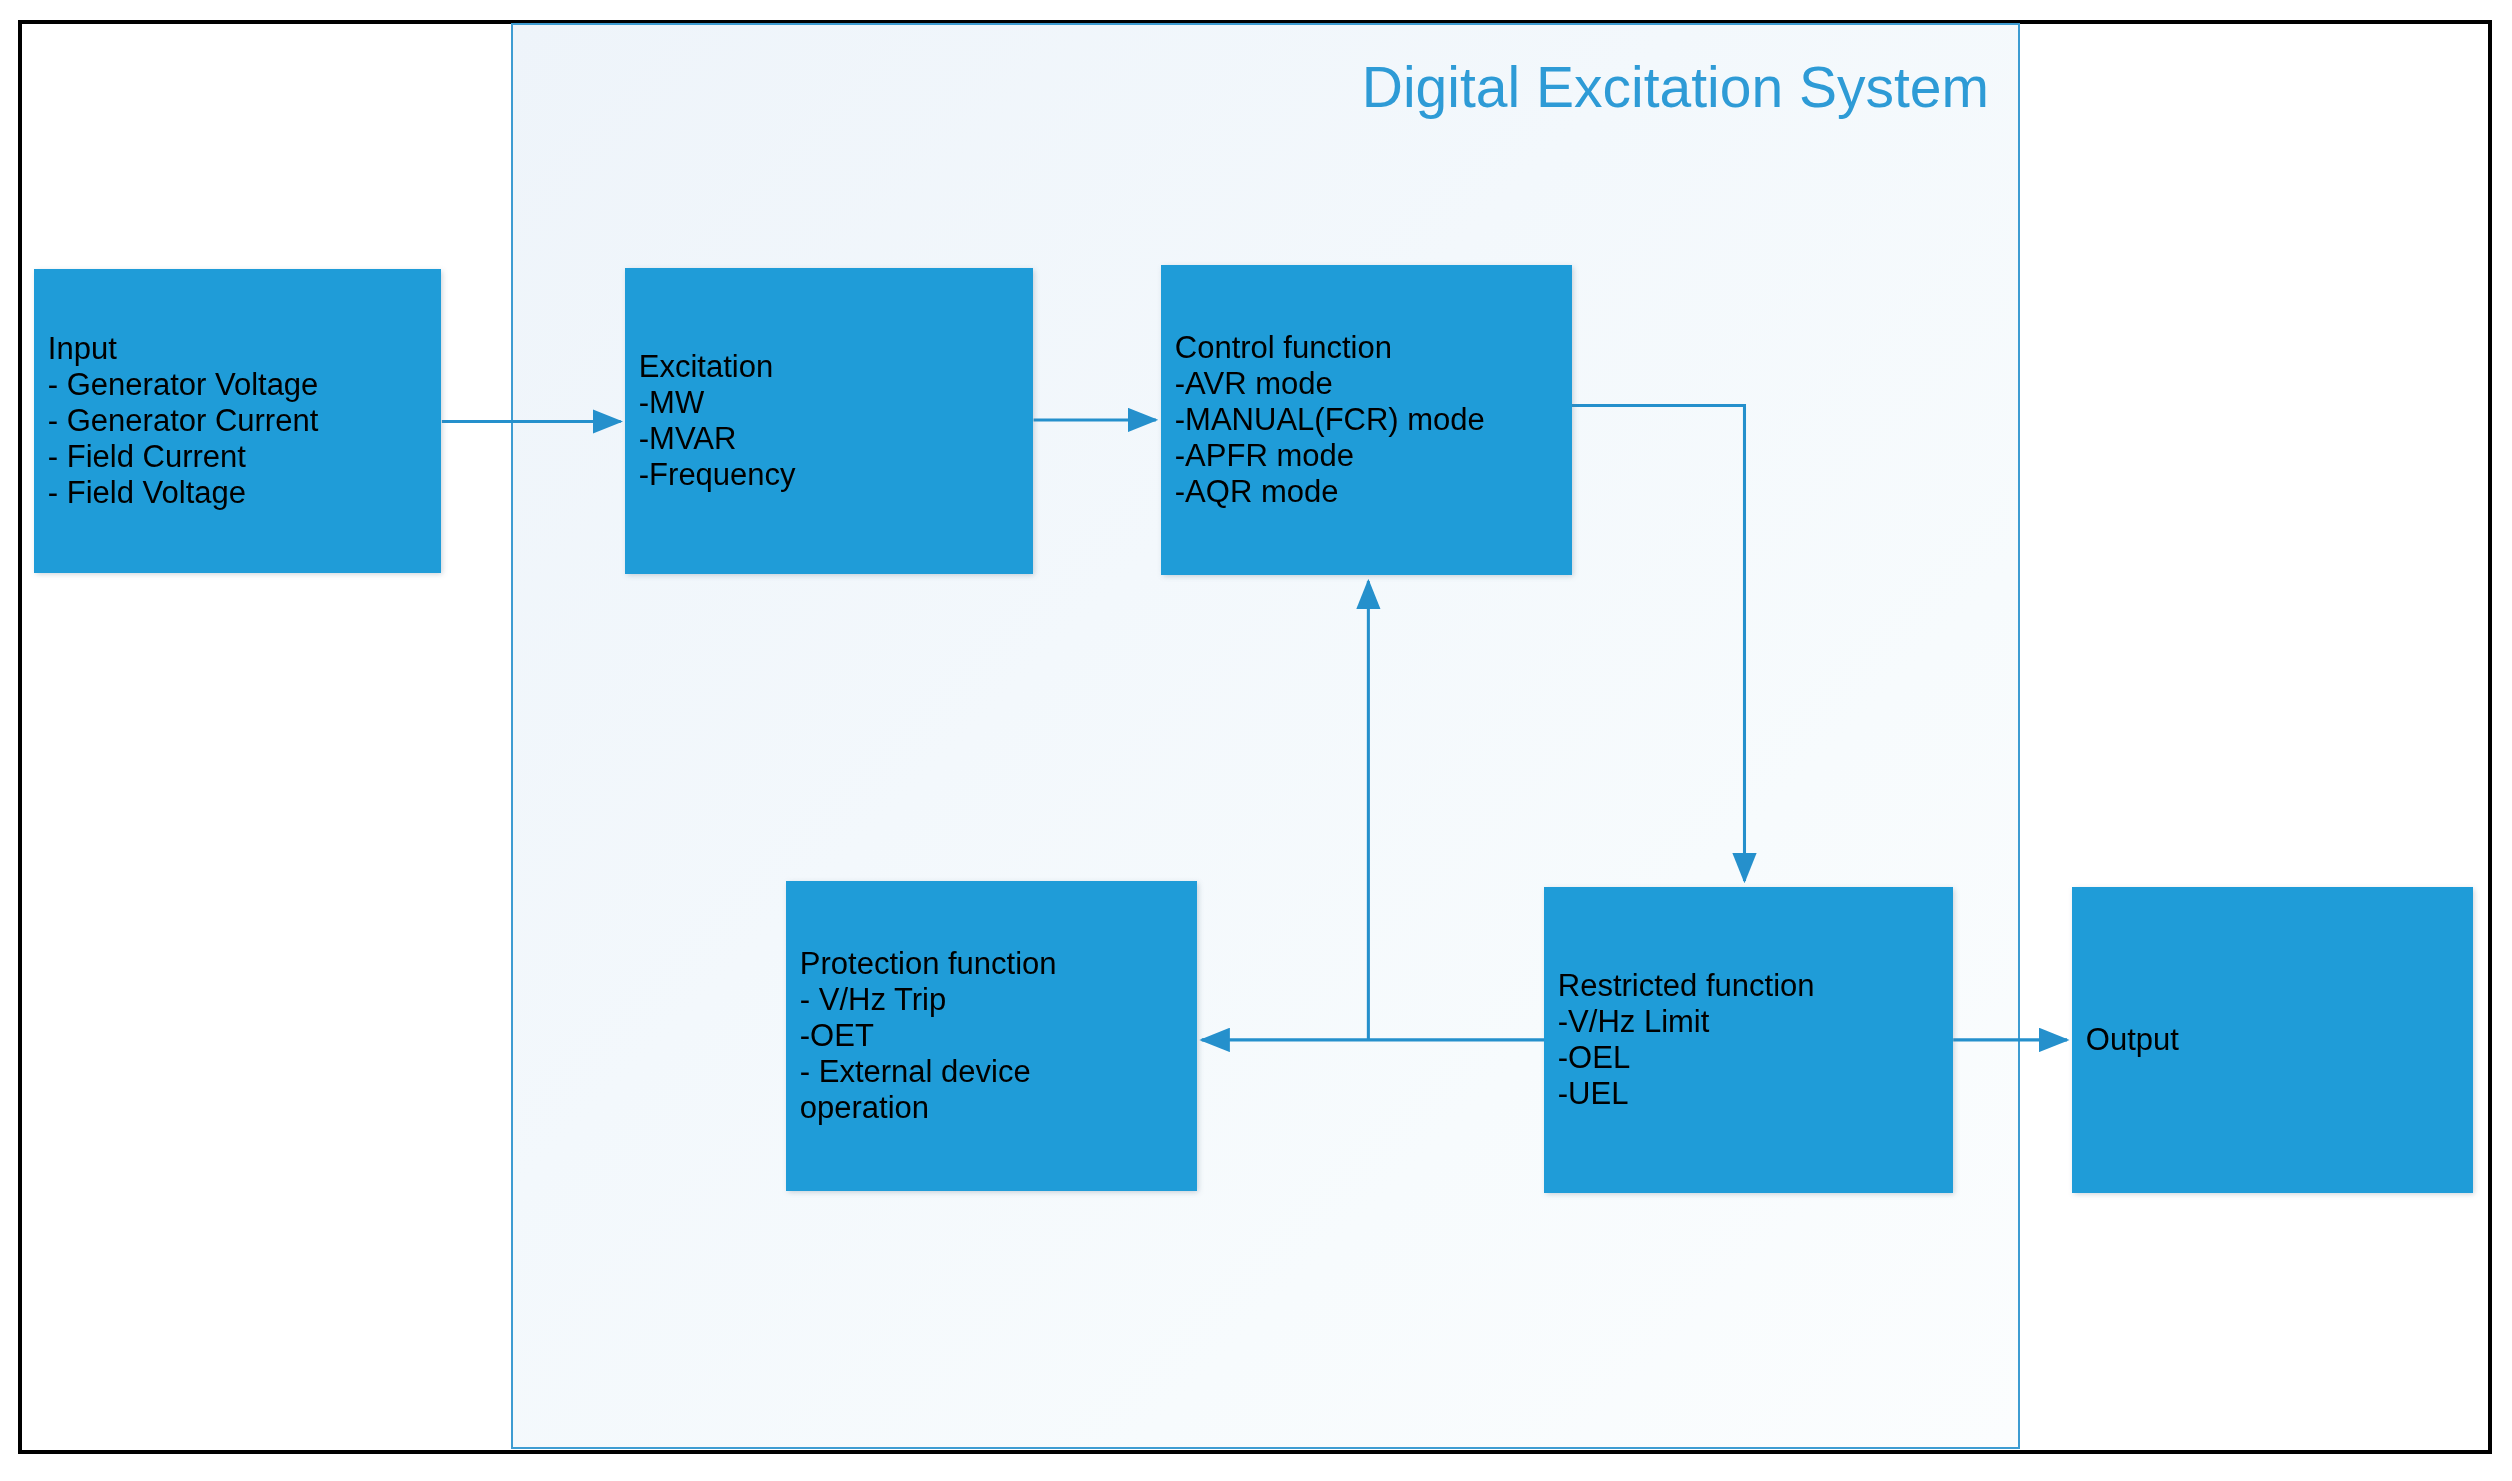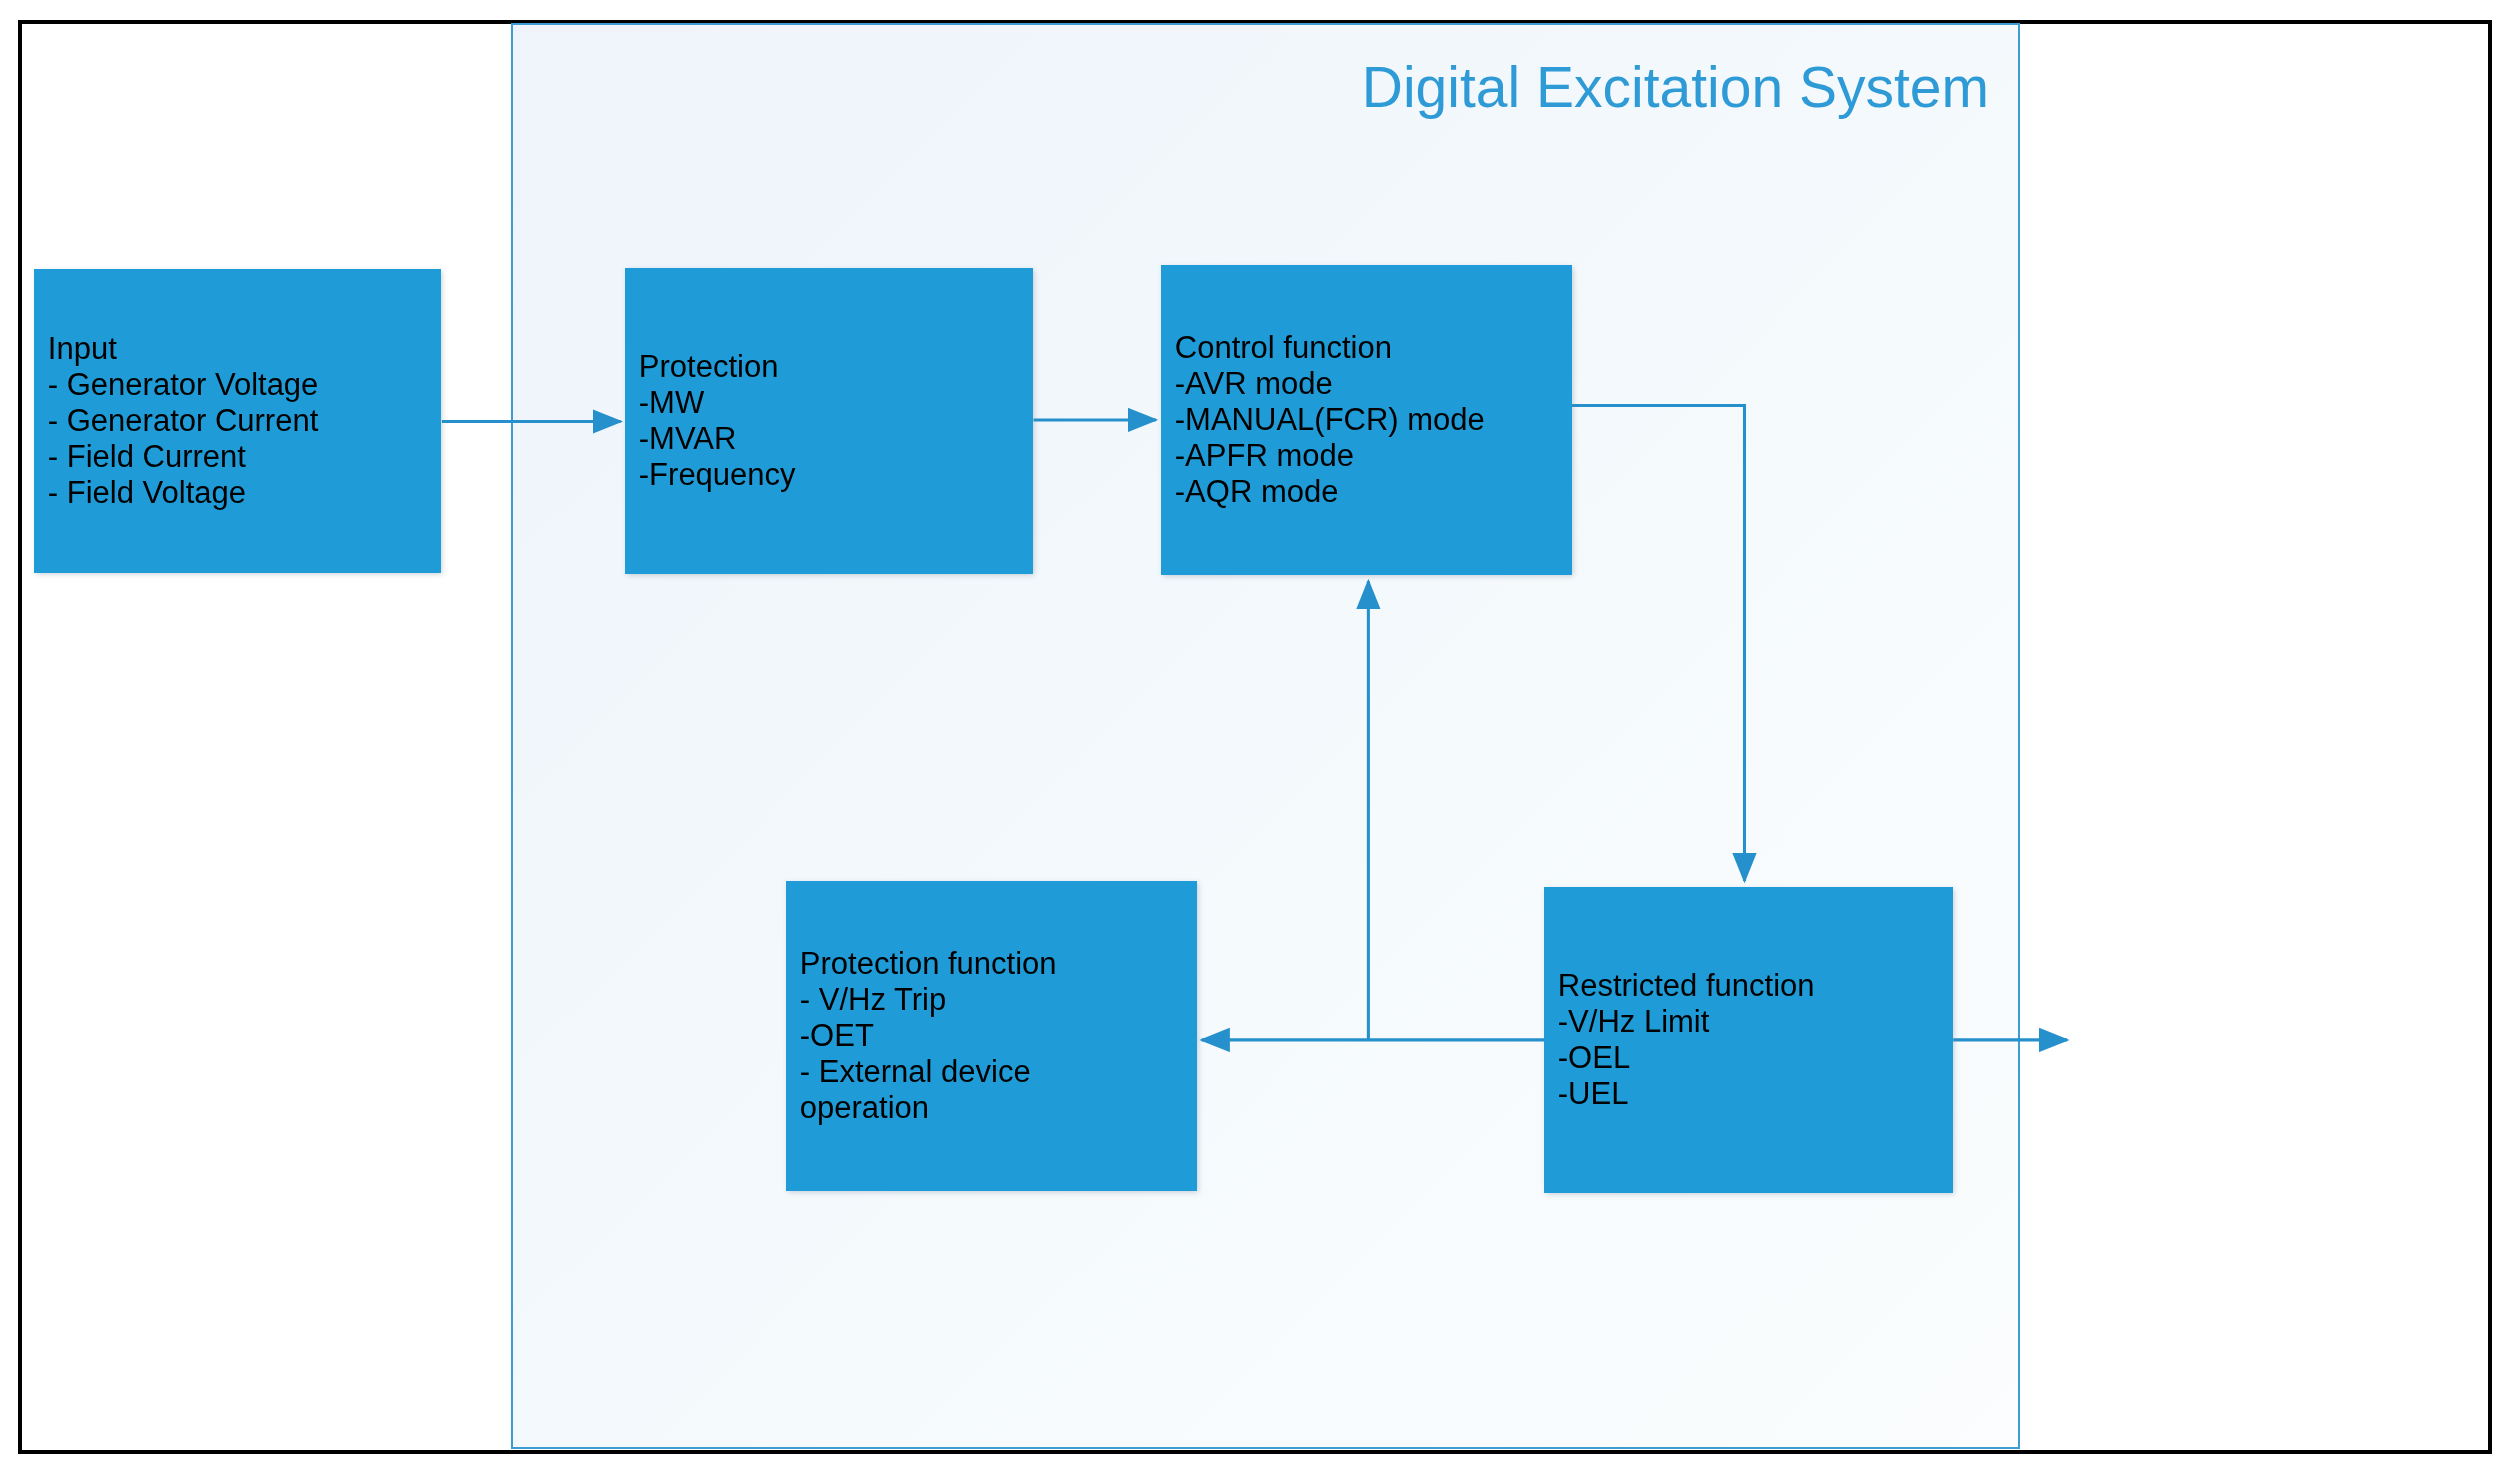--- a/index.html
+++ b/index.html
@@ -132,21 +132,21 @@
 
   <div class="node vcenter" id="node-input">
     <div class="node-text">Input
 - Generator Voltage
 - Generator Current
 - Field Current
 - Field Voltage</div>
   </div>
 
   <div class="node vcenter" id="node-algorithm">
-    <div class="node-text">Protection
+    <div class="node-text">Excitation
 -MW
 -MVAR
 -Frequency</div>
   </div>
 
   <div class="node vcenter" id="node-control">
     <div class="node-text">Control function
 -AVR mode
 -MANUAL(FCR) mode
 -APFR mode
@@ -161,15 +161,18 @@
 operation</div>
   </div>
 
   <div class="node vcenter" id="node-restricted">
     <div class="node-text">Restricted function
 -V/Hz Limit
 -OEL
 -UEL</div>
   </div>
 
+  <div class="node vcenter" id="node-output">
+    <div class="node-text">Output</div>
+  </div>
 
 </div>
 
 
 </body></html>

